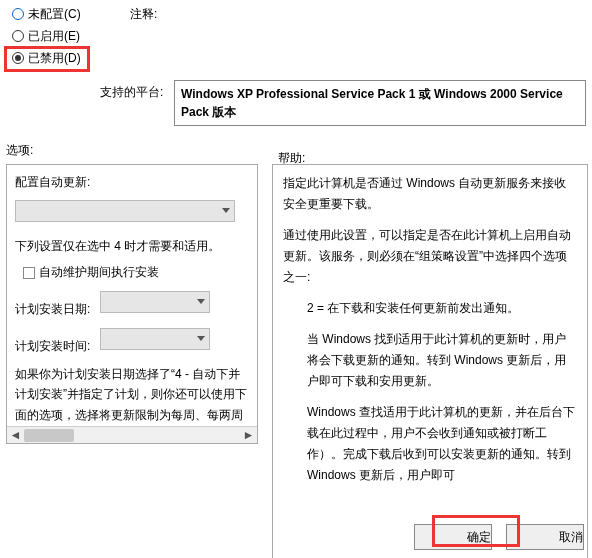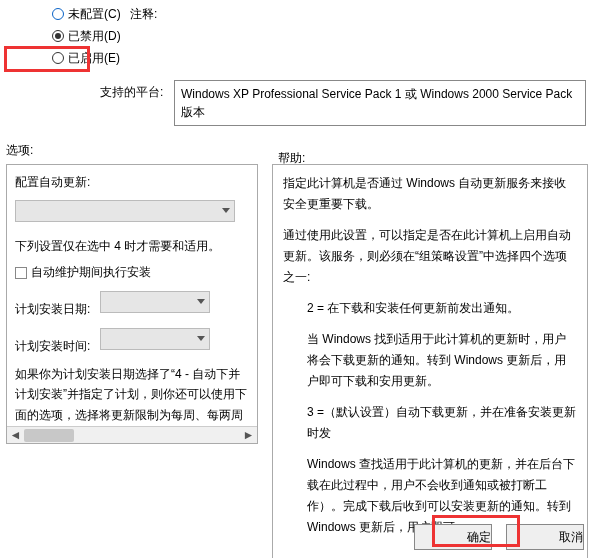--- a/index.html
+++ b/index.html
@@ -9,21 +9,20 @@
     background: #fff;
     color: #000;
     width: 592px;
     height: 558px;
     overflow: hidden;
     position: relative;
   }
   .top-area {
     display: flex;
     padding: 4px 16px 0 10px;
-    margin-left: 40px;
   }
   .radio-col {
     width: 82px;
   }
   .radio-row {
     display: flex;
     align-items: center;
     gap: 4px;
     height: 20px;
     margin-bottom: 2px;
@@ -39,21 +38,21 @@
     content:""; position:absolute; width:6px; height:6px;
     border-radius:50%; background:#333; top:2px; left:2px;
   }
   .hl-red {
     position:absolute;
     border:3px solid #e33;
     pointer-events:none;
   }
   .hl-disabled { left:4px; top:46px; width:86px; height:26px; }
   .hl-ok { left:432px; top:515px; width:88px; height:32px; }
-  .platform-wrap { position:absolute; left:174px; top:80px; width:412px; border:1px solid #888; padding:4px 6px; line-height:1.5; }
+  .platform-wrap { position:absolute; left:174px; top:80px; width:412px; border:1px solid #888; padding:4px 6px; line-height:1.5;font-weight:bold; }
   .supported-lbl { position:absolute; left:100px; top:84px; }
   .comment-lbl { position:absolute; left:130px; top:6px; }
 
   .mid-labels { position:absolute; top:142px; left:6px; width:580px; }
   .mid-labels .opts { }
   .mid-labels .help { position:absolute; left:272px; top:8px; }
 
   .lower { position:absolute; top:164px; left:6px; width:582px; height:336px; display:flex; gap:14px; }
   .options-pane {
     width:252px; height:280px; border:1px solid #aaa;
@@ -64,21 +63,21 @@
   .combo {
     width:220px; height:22px; background:#e6e6e6; border:1px solid #bbb;
     display:inline-block; position:relative;
   }
   .combo::after {
     content:""; position:absolute; right:4px; top:7px;
     border-left:4px solid transparent; border-right:4px solid transparent;
     border-top:5px solid #555;
   }
   .combo.sm { width:110px; }
-  .ck { display:flex; align-items:center; gap:4px; margin:4px 0 10px 0;}
+  .ck { display:flex; align-items:center; gap:4px; margin:4px 0 10px 8px;}
   .ck .box { width:12px; height:12px; border:1px solid #888; }
   .hscroll {
     position:absolute; bottom:0; left:0; right:0; height:17px;
     background:#f0f0f0; border-top:1px solid #ccc;
     display:flex; justify-content:space-between; align-items:center;
   }
   .hscroll .arrow { width:17px; height:17px; display:flex;align-items:center;justify-content:center;color:#555;}
   .hscroll .thumb { position:absolute; left:17px; top:2px; height:13px; width:50px; background:#c8c8c8; border-radius:2px;}
 
   .help-pane {
@@ -101,26 +100,26 @@
 </head>
 <body>
 
 <div class="top-area">
   <div class="radio-col">
     <div class="radio-row">
       <span class="radio blue"></span>
       <span>未配置(C)</span>
     </div>
     <div class="radio-row">
+      <span class="radio"></span>
+      <span>已启用(E)</span>
+    </div>
+    <div class="radio-row">
       <span class="radio checked"></span>
       <span>已禁用(D)</span>
-    </div>
-    <div class="radio-row">
-      <span class="radio"></span>
-      <span>已启用(E)</span>
     </div>
   </div>
 </div>
 
 <div class="comment-lbl">注释:</div>
 <div class="supported-lbl">支持的平台:</div>
 <div class="platform-wrap">
   <span>Windows XP Professional Service Pack 1 或 Windows 2000 Service Pack 版本</span>
 </div>
 
@@ -161,21 +160,20 @@
       <div class="thumb"></div>
       <div class="arrow">►</div>
     </div>
   </div>
 
   <div class="help-pane">
     <p>指定此计算机是否通过 Windows 自动更新服务来接收安全更重要下载。</p>
     <p>通过使用此设置，可以指定是否在此计算机上启用自动更新。该服务，则必须在“组策略设置”中选择四个选项之一:</p>
     <p class="indent">2 = 在下载和安装任何更新前发出通知。</p>
     <p class="indent">当 Windows 找到适用于此计算机的更新时，用户将会下载更新的通知。转到 Windows 更新后，用户即可下载和安用更新。</p>
-    <p class="indent">3 =（默认设置）自动下载更新，并在准备安装更新时发</p>
     <p class="indent">Windows 查找适用于此计算机的更新，并在后台下载在此过程中，用户不会收到通知或被打断工作）。完成下载后收到可以安装更新的通知。转到 Windows 更新后，用户即可</p>
   </div>
 </div>
 
 <div class="btn-row">
   <div class="btn">
     <span>确定</span>
   </div>
   <div class="btn">
     <span>取消</span>

